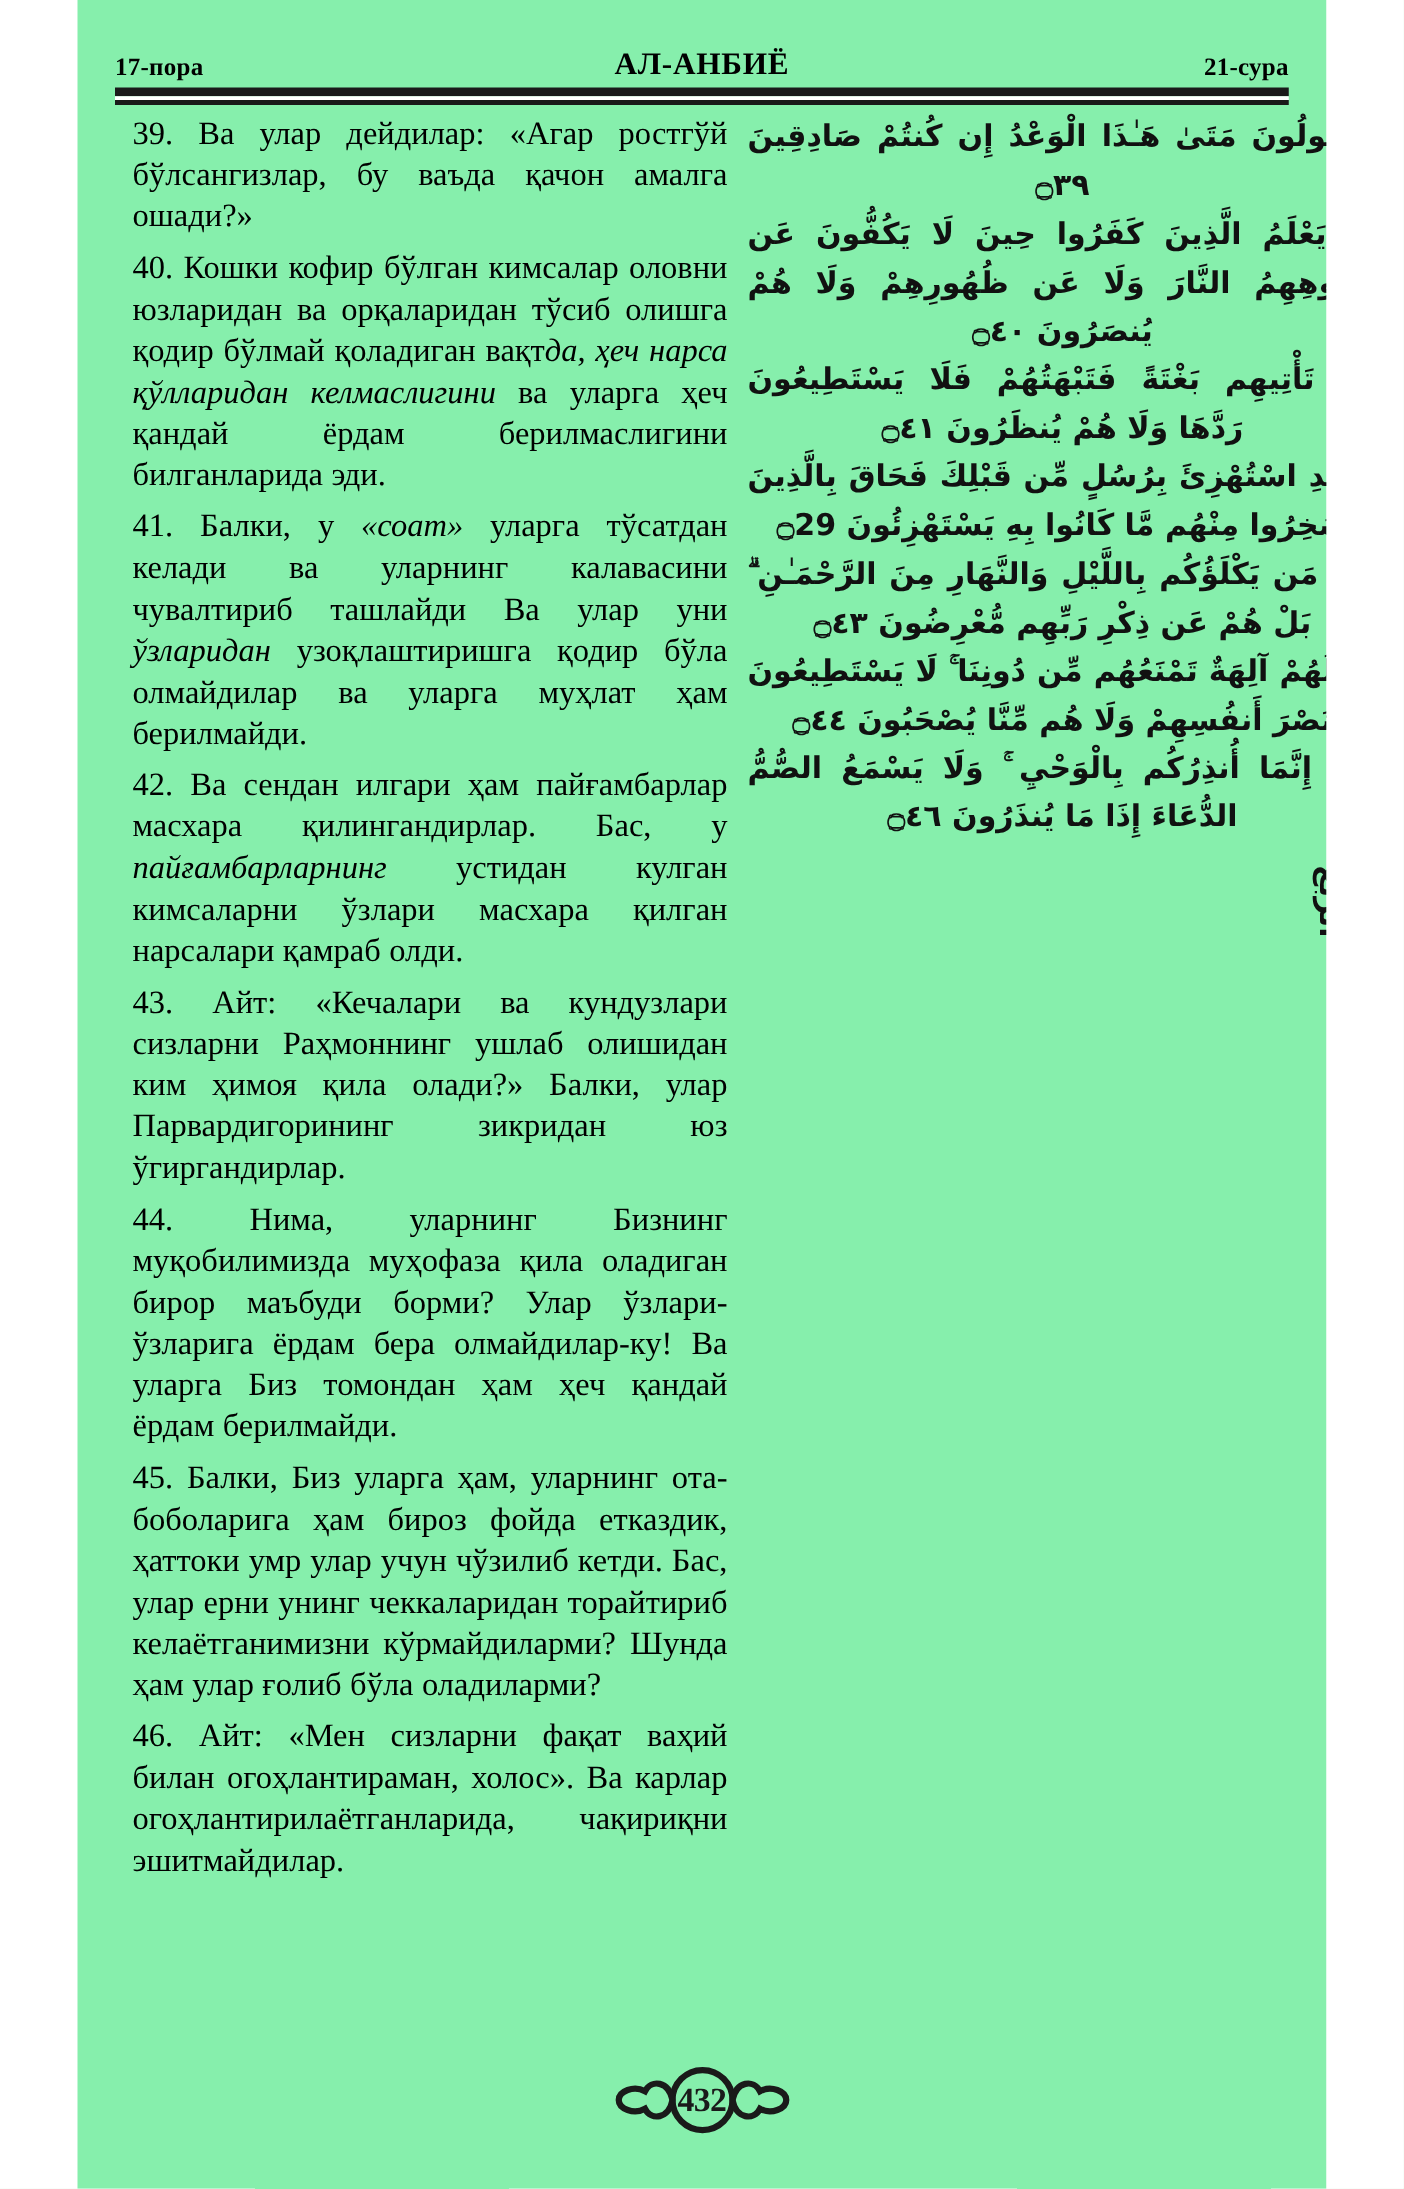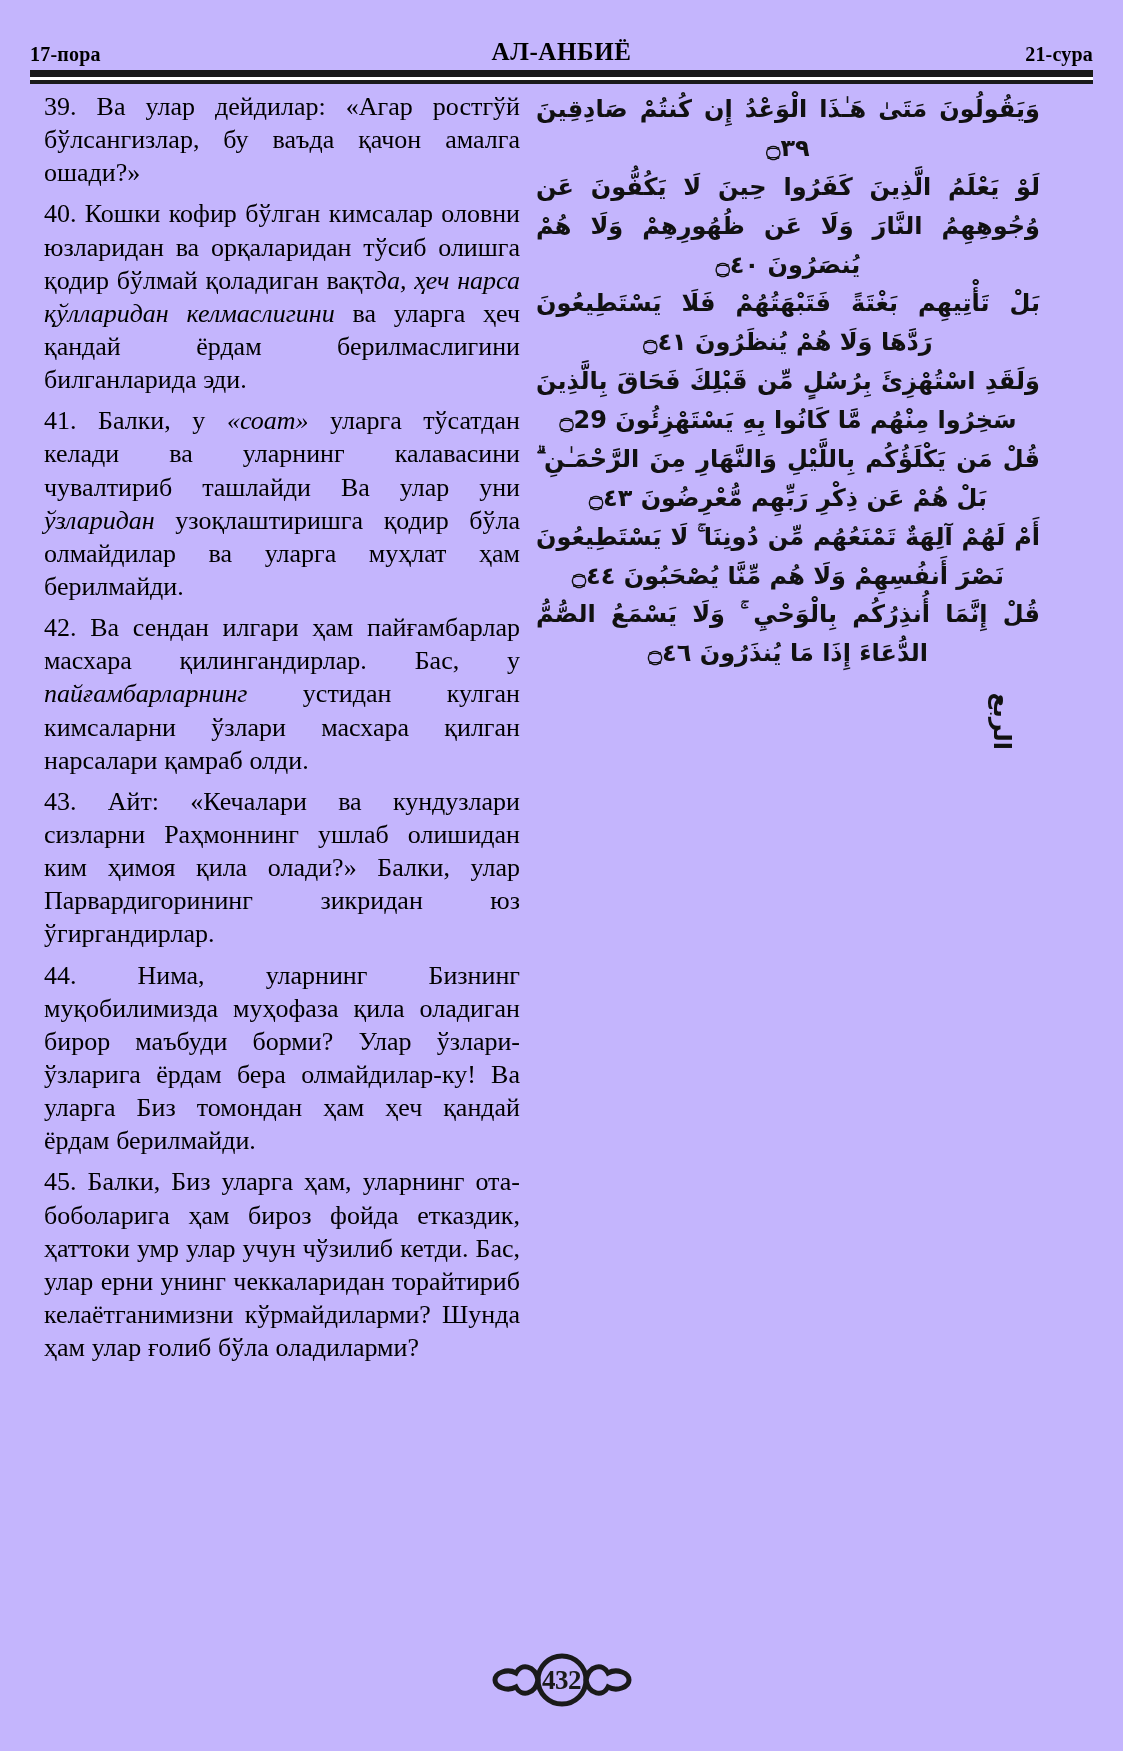--- a/index.html
+++ b/index.html
@@ -7,24 +7,24 @@
     margin: 0;
     padding: 0;
     background: #ffffff;
   }
   body {
     font-family: "Liberation Serif", "DejaVu Serif", serif;
     color: #000000;
   }
   .page {
     position: relative;
-    width: 1123px;
+    width: 999px;
     height: 1751px;
     margin: 0 auto;
-    background: #c4b5fd;
+    background: #86efac;
     overflow: hidden;
     box-sizing: border-box;
   }
 
   
   .runhead {
     position: absolute;
     left: 30px;
     right: 30px;
     top: 30px;
@@ -184,20 +184,21 @@
     <div class="col-uz">
       <p class="ayah">39. Ва улар дейдилар: «Агар ростгўй бўлсангизлар, бу ваъда қачон амалга ошади?»</p>
       <p class="ayah">40. Кошки кофир бўлган кимсалар оловни юзларидан ва орқаларидан тўсиб олишга қодир бўлмай қоладиган вақт<i>да, ҳеч нарса қўлларидан келмаслигини</i> ва уларга ҳеч қандай ёрдам берилмаслигини билганларида эди.</p>
       <p class="ayah">41. Балки, у <i>«соат»</i> уларга тўсатдан келади ва уларнинг калавасини чувалтириб ташлайди Ва улар уни <i>ўзларидан</i> узоқлаштиришга қодир бўла олмайдилар ва уларга муҳлат ҳам берилмайди.</p>
       <p class="ayah">42. Ва сендан илгари ҳам пайғамбарлар масхара қилингандирлар. Бас, у <i>пайғамбарларнинг</i> устидан кулган кимсаларни ўзлари масхара қилган нарсалари қамраб олди.</p>
 
 
       <p class="ayah">43. Айт: «Кечалари ва кундузлари сизларни Раҳмоннинг ушлаб олишидан ким ҳимоя қила олади?» Балки, улар Парвардигорининг зикридан юз ўгиргандирлар.</p>
       <p class="ayah">44. Нима, уларнинг Бизнинг муқобилимизда муҳофаза қила оладиган бирор маъбуди борми? Улар ўзлари-ўзларига ёрдам бера олмайдилар-ку! Ва уларга Биз томондан ҳам ҳеч қандай ёрдам берилмайди.</p>
       <p class="ayah">45. Балки, Биз уларга ҳам, уларнинг ота-боболарига ҳам бироз фойда етказдик, ҳаттоки умр улар учун чўзилиб кетди. Бас, улар ерни унинг чеккаларидан торайтириб келаётганимизни кўрмайдиларми? Шунда ҳам улар ғолиб бўла оладиларми?</p>
+      <p class="ayah">46. Айт: «Мен сизларни фақат ваҳий билан огоҳлантираман, холос». Ва карлар огоҳлантирилаётганларида, чақириқни эшитмайдилар.</p>
     </div>
 
     <div class="col-ar">
       <p class="arabic-block">وَيَقُولُونَ مَتَىٰ هَـٰذَا الْوَعْدُ إِن كُنتُمْ صَادِقِينَ ۝٣٩</p>
       <p class="arabic-block">لَوْ يَعْلَمُ الَّذِينَ كَفَرُوا حِينَ لَا يَكُفُّونَ عَن وُجُوهِهِمُ النَّارَ وَلَا عَن ظُهُورِهِمْ وَلَا هُمْ يُنصَرُونَ ۝٤٠</p>
       <p class="arabic-block">بَلْ تَأْتِيهِم بَغْتَةً فَتَبْهَتُهُمْ فَلَا يَسْتَطِيعُونَ رَدَّهَا وَلَا هُمْ يُنظَرُونَ ۝٤١</p>
       <p class="arabic-block">وَلَقَدِ اسْتُهْزِئَ بِرُسُلٍ مِّن قَبْلِكَ فَحَاقَ بِالَّذِينَ سَخِرُوا مِنْهُم مَّا كَانُوا بِهِ يَسْتَهْزِئُونَ ۝29</p>
       <p class="arabic-block">قُلْ مَن يَكْلَؤُكُم بِاللَّيْلِ وَالنَّهَارِ مِنَ الرَّحْمَـٰنِ ۗ بَلْ هُمْ عَن ذِكْرِ رَبِّهِم مُّعْرِضُونَ ۝٤٣</p>
       <p class="arabic-block">أَمْ لَهُمْ آلِهَةٌ تَمْنَعُهُم مِّن دُونِنَا ۚ لَا يَسْتَطِيعُونَ نَصْرَ أَنفُسِهِمْ وَلَا هُم مِّنَّا يُصْحَبُونَ ۝٤٤</p>
       <p class="arabic-block">قُلْ إِنَّمَا أُنذِرُكُم بِالْوَحْيِ ۚ وَلَا يَسْمَعُ الصُّمُّ الدُّعَاءَ إِذَا مَا يُنذَرُونَ ۝٤٦</p>

